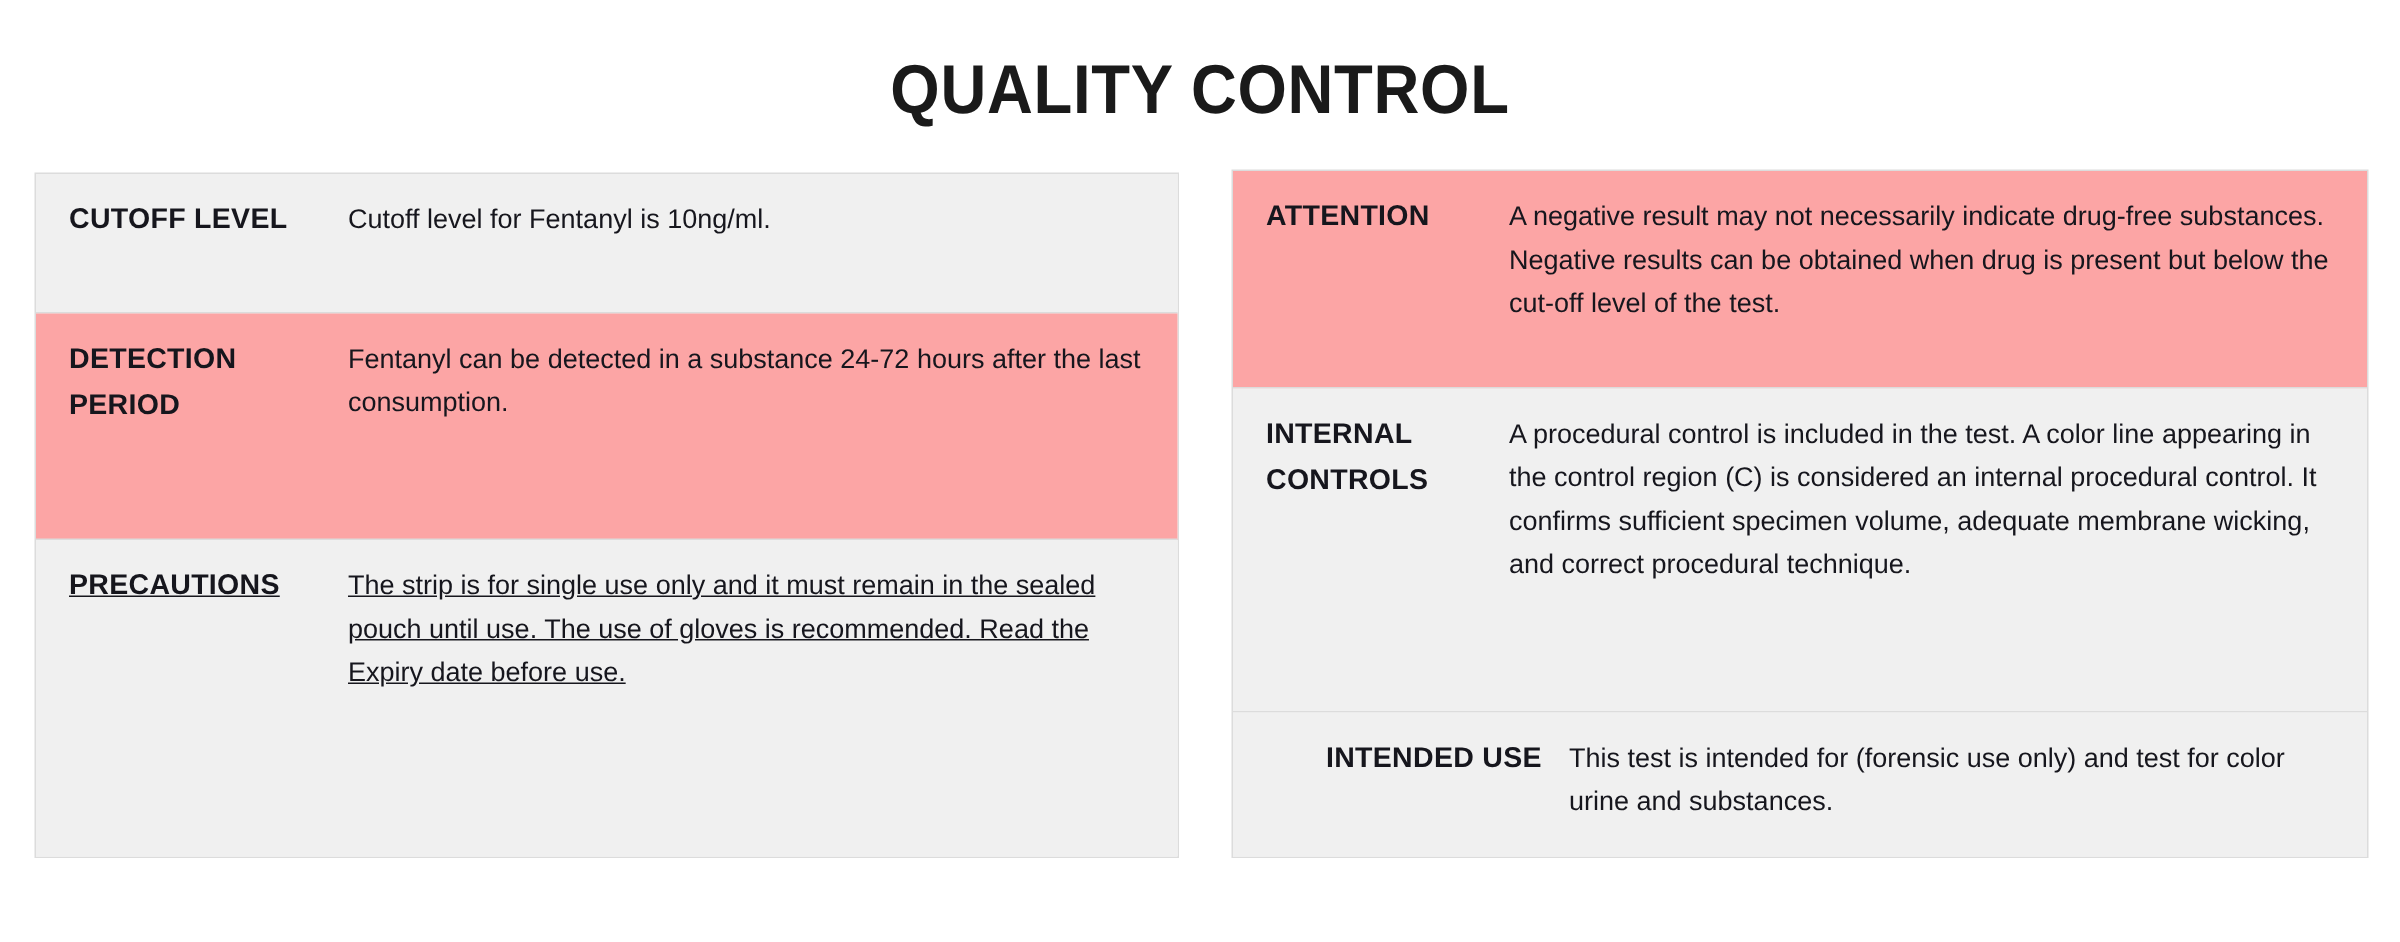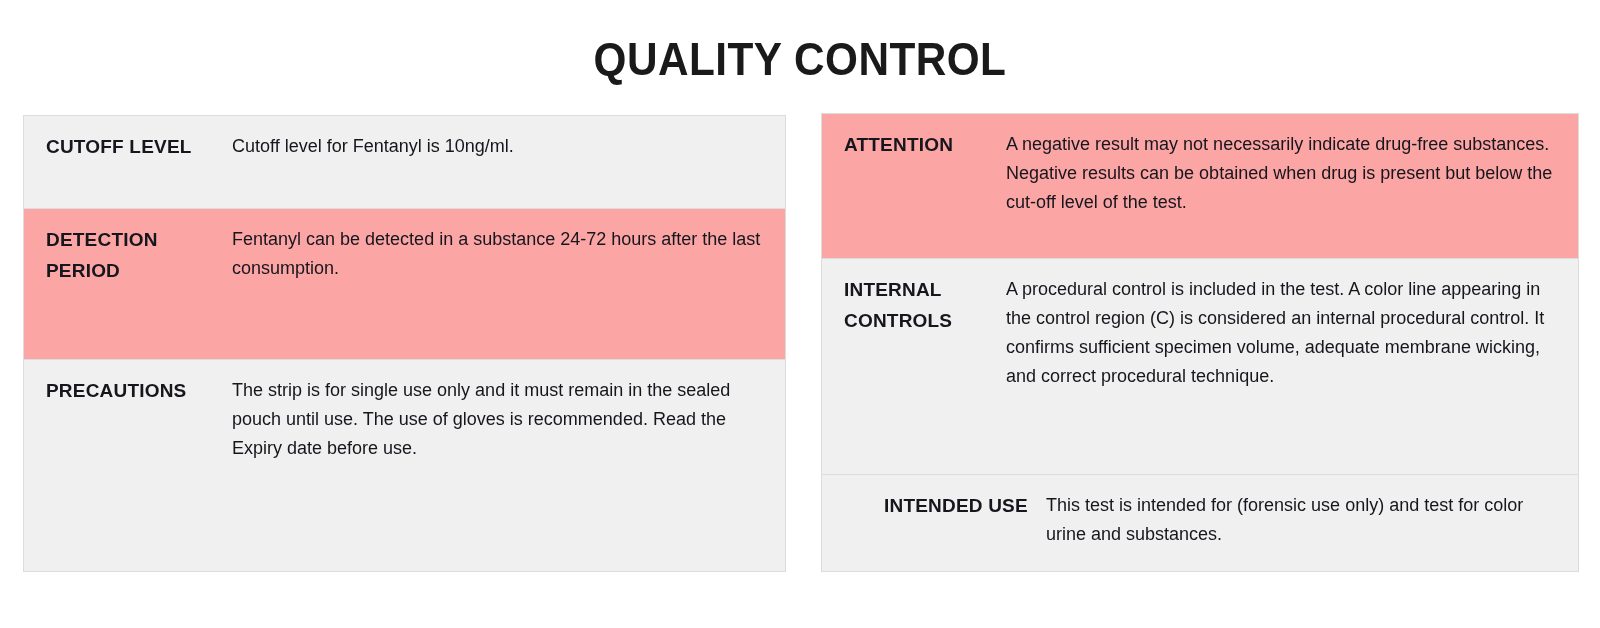--- a/index.html
+++ b/index.html
@@ -88,21 +88,21 @@
     font-size: 18px;
     font-weight: 400;
     line-height: 1.62;
     color: #16161d;
     padding: 16px 18px 16px 0;
     box-sizing: border-box;
   }
   
   .left .r0 { min-height: 93px; }
   .left .r1 { min-height: 151px; }
-  .left .r2 { min-height: 211px; }
+  .left .r2 { min-height: 211px; text-decoration: underline; }
   .right .r0 { min-height: 216px; }
   .right .r1 { min-height: 145px; }
   .right .r2 { min-height: 96px; padding-left: 40px; }
 </style>
 </head>
 <body>
 
 <div class="page">
 
   <div class="page-title">QUALITY CONTROL</div>

